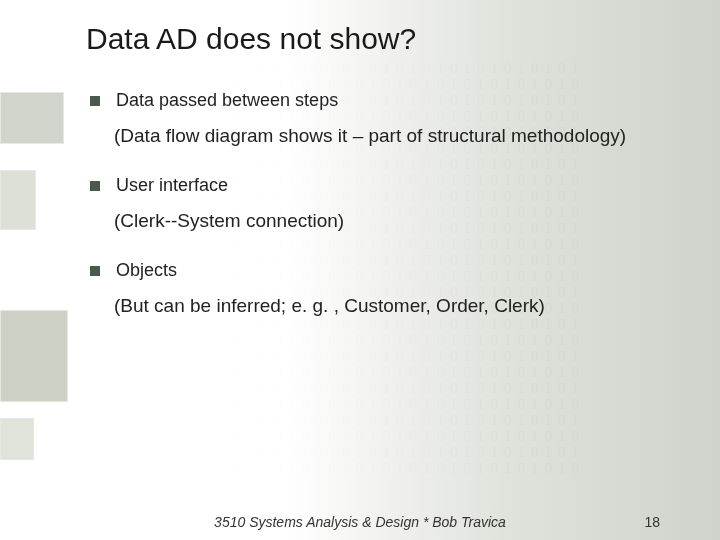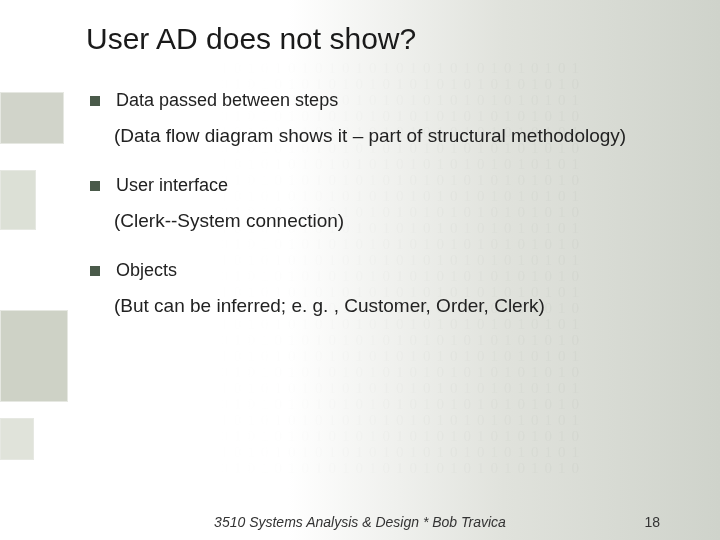--- a/index.html
+++ b/index.html
@@ -133,21 +133,21 @@
 101010101010101010101010101010
 010101010101010101010101010101
 101010101010101010101010101010</div>
 
 <div class="deco d1"></div>
 <div class="deco d2"></div>
 <div class="deco d3"></div>
 <div class="deco d4"></div>
 
 <div class="slide">
-  <h1 class="title">User AD does not show?</h1>
+  <h1 class="title">Data AD does not show?</h1>
 
   <div class="items">
 
     <div class="item">
       <div class="line1">
         <span class="bullet"></span>
         <span>Data passed between steps</span>
       </div>
       <div class="line2">(Data flow diagram shows it – part of structural methodology)</div>
     </div>

